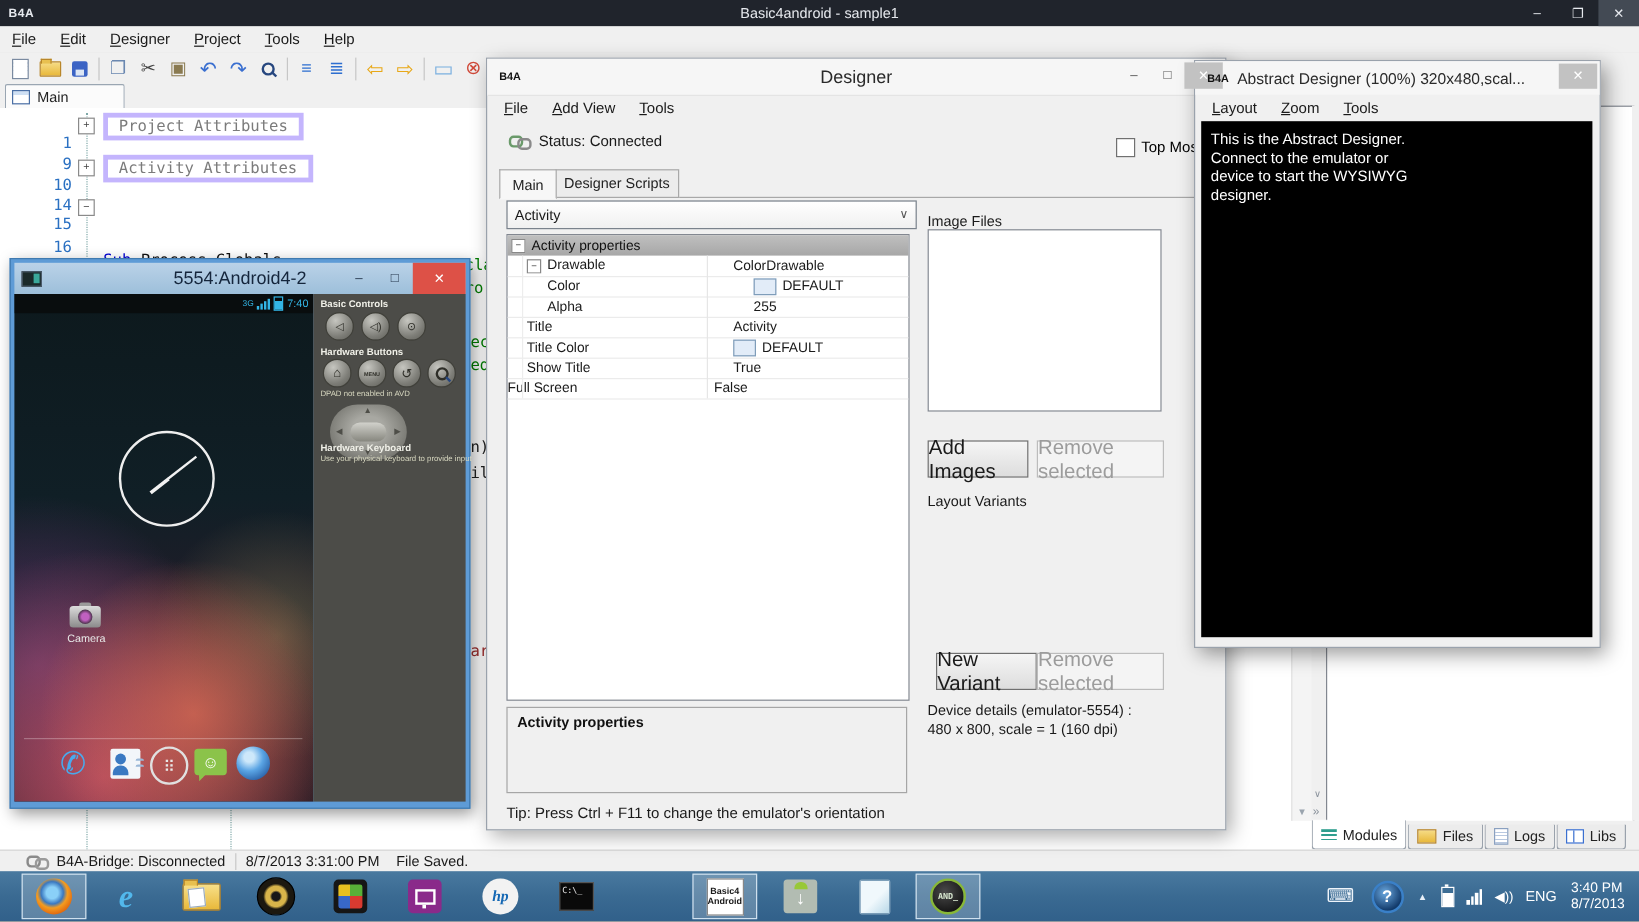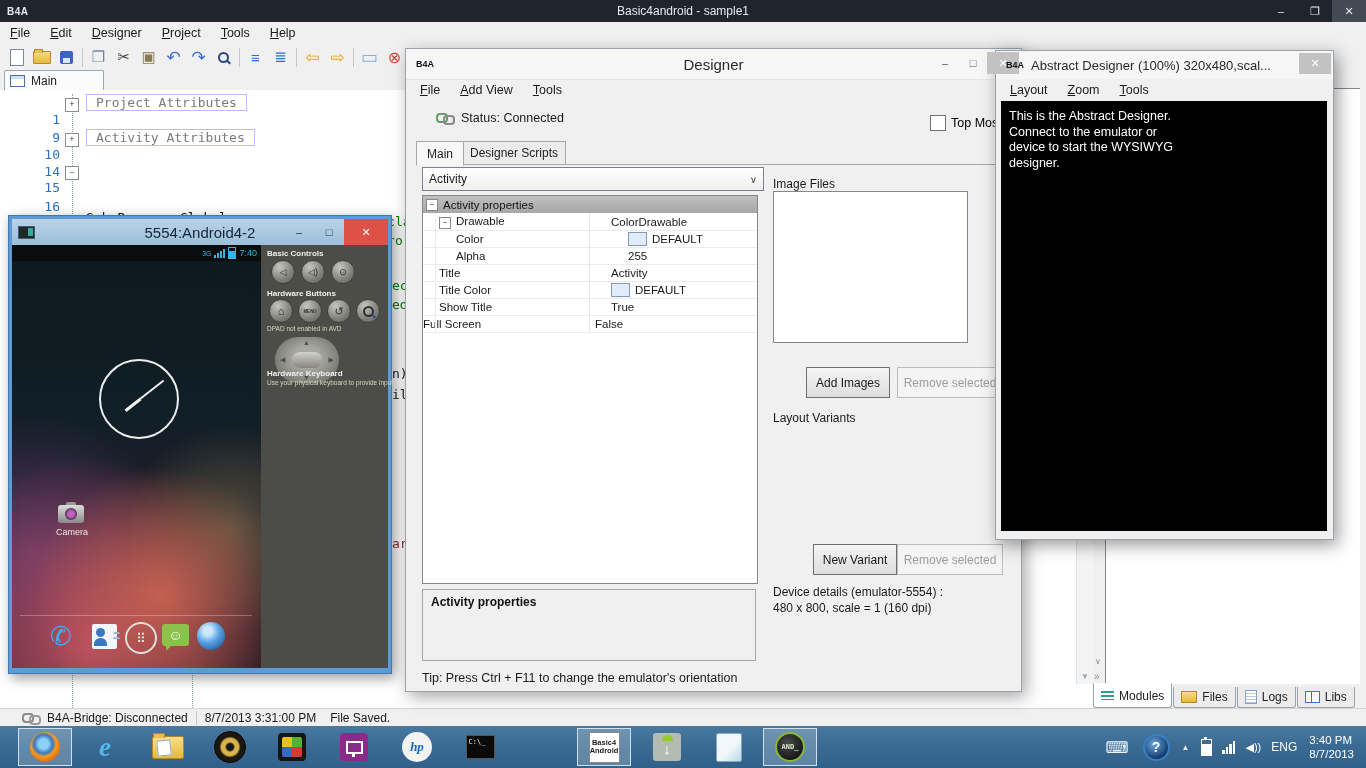--- a/index.html
+++ b/index.html
@@ -28,21 +28,21 @@
   .mag::after{content:"";position:absolute;width:5px;height:2px;background:#27477f;right:-4px;bottom:-2px;transform:rotate(45deg);}
   
   .tabstrip{left:0;top:70px;width:1366px;height:20px;background:#f0f0f0;border-bottom:1px solid #b9bfc6;}
   .edtab{position:absolute;left:4px;top:0;width:98px;height:20px;background:#fbfbfb;border:1px solid #9aa6b2;border-bottom:none;border-radius:2px 2px 0 0;display:flex;align-items:center;font-size:12px;color:#222;}
   .edtab .wicon{width:13px;height:10px;border:1px solid #4a6fa5;background:linear-gradient(#cfe0f4 30%,#fff 30%);margin:0 6px 0 5px;}
   .editor{left:0;top:90px;width:1093px;height:618px;background:#fff;}
   .foldline{position:absolute;left:72px;top:4px;bottom:0;border-left:1px dotted #7fa8a8;}
   .code-line{position:absolute;left:0;width:100%;height:19px;font-family:"DejaVu Sans Mono",monospace;font-size:13px;white-space:pre;}
   .lnum{position:absolute;left:0;width:60px;text-align:right;color:#2a70c2;}
   .foldbox{position:absolute;left:65px;top:1px;width:12px;height:12px;border:1px solid #8a8a8a;background:#fff;font-size:9px;line-height:11px;text-align:center;color:#444;font-family:"Liberation Sans",sans-serif;}
-  .regionbox{position:absolute;left:86px;top:-3px;border:1px solid #c4b5fd;color:#7b7b7b;padding:0 9px;background:#fff;}
+  .regionbox{position:absolute;left:86px;top:-3px;border:4px solid #c4b5fd;color:#7b7b7b;padding:0 9px;background:#fff;}
   .ctext{position:absolute;left:86px;color:#111;}
   .kw{color:#0000d4;}
   .cmt{color:#008000;}
   .frag{position:absolute;left:392px;font-family:"DejaVu Sans Mono",monospace;font-size:13px;}
   .frag-g{color:#008000;} .frag-k{color:#222;} .frag-r{color:#a03030;}
   .vscroll{position:absolute;left:1076px;top:88px;width:17px;height:596px;background:#f4f4f4;border-left:1px solid #e0e0e0;color:#9aa4ae;font-size:8px;}
   
   .rpanel{left:1105px;top:88px;width:255px;height:596px;background:#fff;border:1px solid #828790;}
   .rstrip{left:1360px;top:88px;width:6px;height:596px;background:#f0f0f0;}
   .rgap{left:1093px;top:88px;width:12px;height:596px;background:#f0f0f0;}
@@ -110,42 +110,42 @@
   .dpad span{position:absolute;font-size:7px;color:#4e4e48;}
   
   .dwin{left:405px;top:48px;width:615px;height:642px;background:#f0f0f0;border:1px solid #9aa2ac;box-shadow:4px 5px 16px rgba(0,0,0,.35);}
   .dtitle{position:absolute;left:0;top:0;right:0;height:30px;background:#f6f6f6;border-bottom:1px solid #e4e4e4;display:flex;align-items:center;}
   .dtitle .t{position:absolute;left:0;right:0;text-align:center;font-size:15px;color:#2a2a2a;}
   .b4a-mini{font-size:9px;font-weight:bold;color:#111;margin-left:10px;z-index:1;}
   .dbtns{position:absolute;right:2px;top:3px;display:flex;z-index:1;}
   .dbtn{width:28px;height:22px;display:flex;align-items:center;justify-content:center;font-size:11px;color:#555;}
   .dbtn.gray{background:#c2c2c2;color:#fff;width:32px;}
   .dmenu{position:absolute;left:4px;top:30px;right:0;height:22px;display:flex;align-items:center;}
-  .dstatus{position:absolute;left:30px;top:62px;font-size:12.5px;color:#1a1a1a;display:flex;align-items:center;gap:8px;}
+  .dstatus{position:absolute;left:18px;top:62px;font-size:12.5px;color:#1a1a1a;display:flex;align-items:center;gap:8px;}
   .chk{width:14px;height:14px;background:#fff;border:1px solid #707070;display:inline-block;}
   .dtabs{position:absolute;left:10px;top:92px;right:10px;height:23px;border-bottom:1px solid #a8a8a8;}
   .dtab{position:absolute;top:0;height:22px;display:flex;align-items:center;justify-content:center;font-size:12px;color:#222;background:#ececec;border:1px solid #a8a8a8;}
   .dtab.active{background:#f7f7f7;height:23px;border-bottom:1px solid #f7f7f7;z-index:1;}
   .combo{position:absolute;left:16px;top:118px;width:334px;height:22px;background:linear-gradient(#fff,#f0f0f0);border:1px solid #7a828c;display:flex;align-items:center;font-size:12px;color:#1a1a1a;padding-left:6px;}
   .combo .arrow{position:absolute;right:6px;color:#555;font-size:10px;}
   .pgrid{position:absolute;left:16px;top:146px;width:334px;height:387px;background:#fff;border:1px solid #828790;}
   .g-head{position:absolute;left:0;top:0;width:100%;height:17px;background:linear-gradient(#bfbfbf,#a7a7a7);display:flex;align-items:center;font-size:11.5px;color:#111;}
   .g-row{position:absolute;left:0;width:100%;height:17px;display:flex;align-items:center;font-size:11.5px;color:#1a1a1a;border-bottom:1px solid #ebebeb;}
   .g-name{width:166px;overflow:hidden;white-space:nowrap;}
   .g-val{padding-left:6px;display:flex;align-items:center;gap:5px;}
   .g-col{position:absolute;left:166px;top:17px;width:1px;height:119px;background:#e6e6e6;}
   .g-gut{position:absolute;left:12px;top:17px;width:1px;height:119px;background:#ededed;}
   .fold-sm{display:inline-block;width:10px;height:10px;border:1px solid #888;background:#fff;font-size:8px;line-height:9px;text-align:center;color:#333;margin-right:5px;}
   .swatch{display:inline-block;width:17px;height:12px;background:#e2ecf8;border:1px solid #7f9db9;}
   .descbox{position:absolute;left:16px;top:540px;width:334px;height:72px;background:#f0f0f0;border:1px solid #a6a6a6;font-size:12px;color:#111;padding:5px 8px;box-sizing:border-box;}
   .tip{position:absolute;left:16px;top:622px;font-size:12.5px;color:#1a1a1a;}
   .dlabel{position:absolute;font-size:12px;color:#1a1a1a;}
   .listbox{position:absolute;background:#fff;border:1px solid #828790;}
   .lb-sel{height:17px;background:#2f81d8;color:#fff;font-size:11.5px;display:flex;align-items:center;padding-left:3px;}
-  .btn{position:absolute;height:29px;background:linear-gradient(#f5f5f5,#dddddd);border:1px solid #707070;font-size:12px;color:#1a1a1a;display:flex;align-items:center;justify-content:center;margin-left:33px;}
+  .btn{position:absolute;height:29px;background:linear-gradient(#f5f5f5,#dddddd);border:1px solid #707070;font-size:17px;color:#1a1a1a;display:flex;align-items:center;justify-content:center;}
   .btn.disabled{background:#f4f4f4;border-color:#bcbcbc;color:#9c9c9c;}
   
   .awin{left:995px;top:50px;width:337px;height:488px;background:#f0f0f0;border:1px solid #9aa2ac;box-shadow:4px 5px 16px rgba(0,0,0,.4);}
   .awin .atitle{position:absolute;left:0;top:0;right:0;height:28px;background:#f6f6f6;display:flex;align-items:center;font-size:13px;color:#2a2a2a;}
   .awin .amenu{position:absolute;left:4px;top:28px;height:22px;display:flex;align-items:center;}
   .acanvas{position:absolute;left:5px;top:50px;width:326px;height:430px;background:#000;color:#fff;font-size:12.5px;line-height:15.5px;padding:8px 0 0 8px;box-sizing:border-box;}
   .aclose{position:absolute;right:2px;top:2px;width:32px;height:21px;background:#c2c2c2;color:#fff;display:flex;align-items:center;justify-content:center;font-size:11px;}
   
   .taskbar{left:0;top:726px;width:1366px;height:42px;background:linear-gradient(180deg,#49799f,#3a6a92 50%,#31608a);}
   .tb-btn{position:absolute;top:2px;width:54px;height:38px;display:flex;align-items:center;justify-content:center;}

